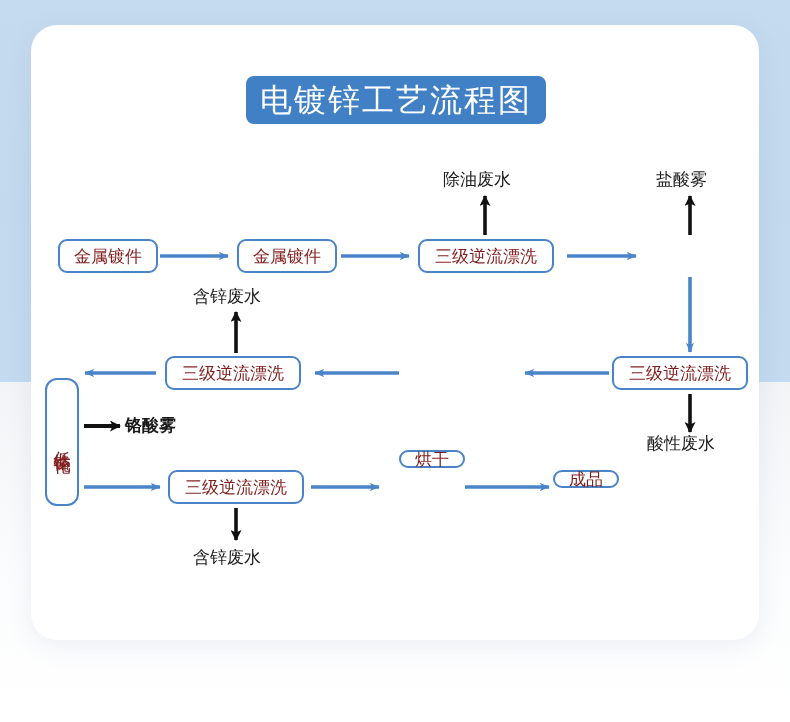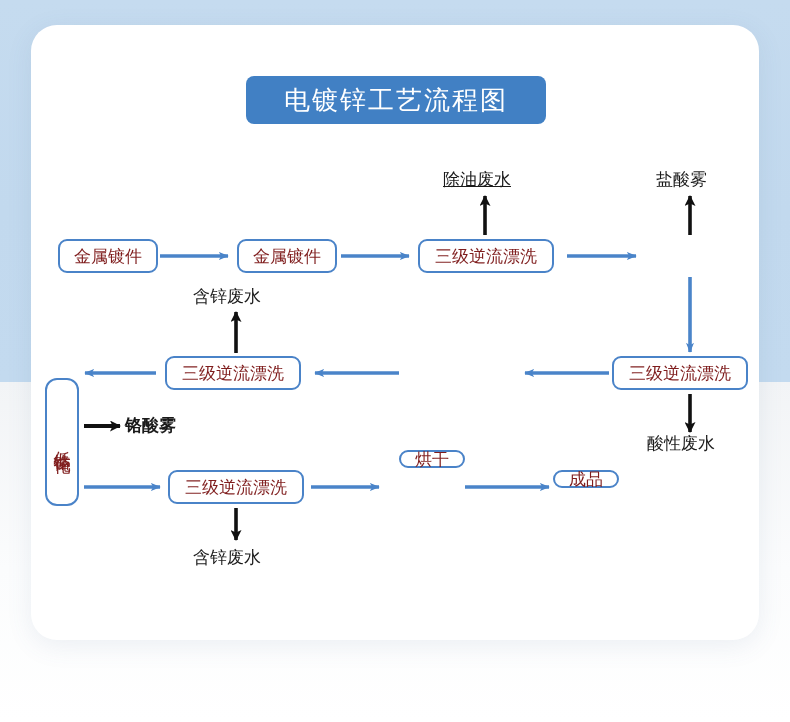--- a/index.html
+++ b/index.html
@@ -37,21 +37,21 @@
   #title-banner {
     position: absolute;
     left: 246px; top: 76px;
     width: 300px; height: 48px;
     background: #4180c4;
     border-radius: 8px;
     display: flex; align-items: center; justify-content: center;
   }
   #title-banner .title-text {
     color: #ffffff;
-    font-size: 26px;
+    font-size: 32px;
     letter-spacing: 2px;
     font-weight: 400;
     line-height: 1;
   }
 
   
   .node {
     position: absolute;
     border: 2px solid #4a83c8;
     border-radius: 9px;
@@ -133,21 +133,21 @@
     <line x1="84" y1="426" x2="120" y2="426" stroke="#111111" stroke-width="4" marker-end="url(#ahead-black)"></line>
 
     <line x1="84" y1="487" x2="160" y2="487" stroke="#4a84c9" stroke-width="3.4" marker-end="url(#ahead-blue)"></line>
 
     <line x1="311" y1="487" x2="379" y2="487" stroke="#4a84c9" stroke-width="3.4" marker-end="url(#ahead-blue)"></line>
     <line x1="465" y1="487" x2="549" y2="487" stroke="#4a84c9" stroke-width="3.4" marker-end="url(#ahead-blue)"></line>
 
     <line x1="236" y1="508" x2="236" y2="540" stroke="#111111" stroke-width="3.6" marker-end="url(#ahead-black)"></line>
   </svg>
 
-  <div class="label" style="left:443px; top:171px;text-decoration:underline;">除油废水</div>
+  <div class="label" style="left:443px; top:171px;">除油废水</div>
   <div class="label" style="left:656px; top:171px;">盐酸雾</div>
   <div class="label" style="left:193px; top:288px;">含锌废水</div>
   <div class="label" style="left:647px; top:435px;">酸性废水</div>
   <div class="label" style="left:125px; top:417px;font-weight:bold;">铬酸雾</div>
   <div class="label" style="left:193px; top:549px;">含锌废水</div>
 
   <div class="node" style="left:58px; top:239px; width:100px; height:34px;">金属镀件</div>
   <div class="node" style="left:237px; top:239px; width:100px; height:34px;">金属镀件</div>
   <div class="node" style="left:418px; top:239px; width:136px; height:34px;">三级逆流漂洗</div>
 

